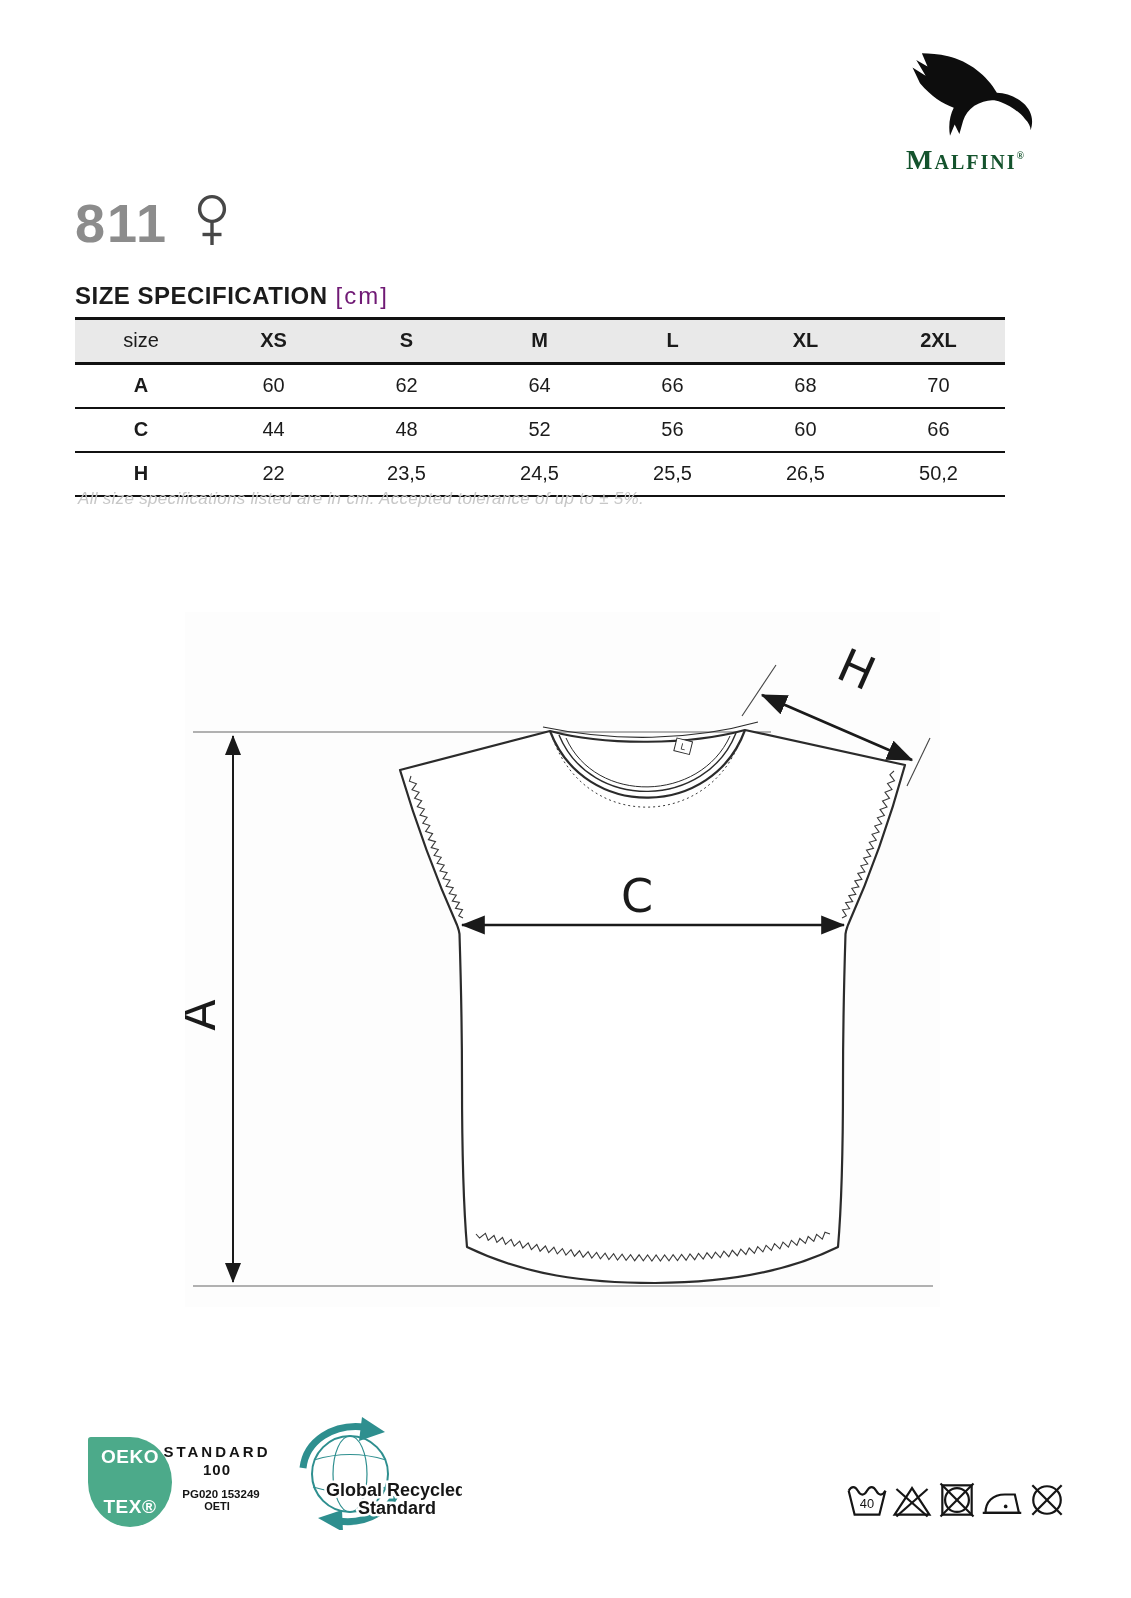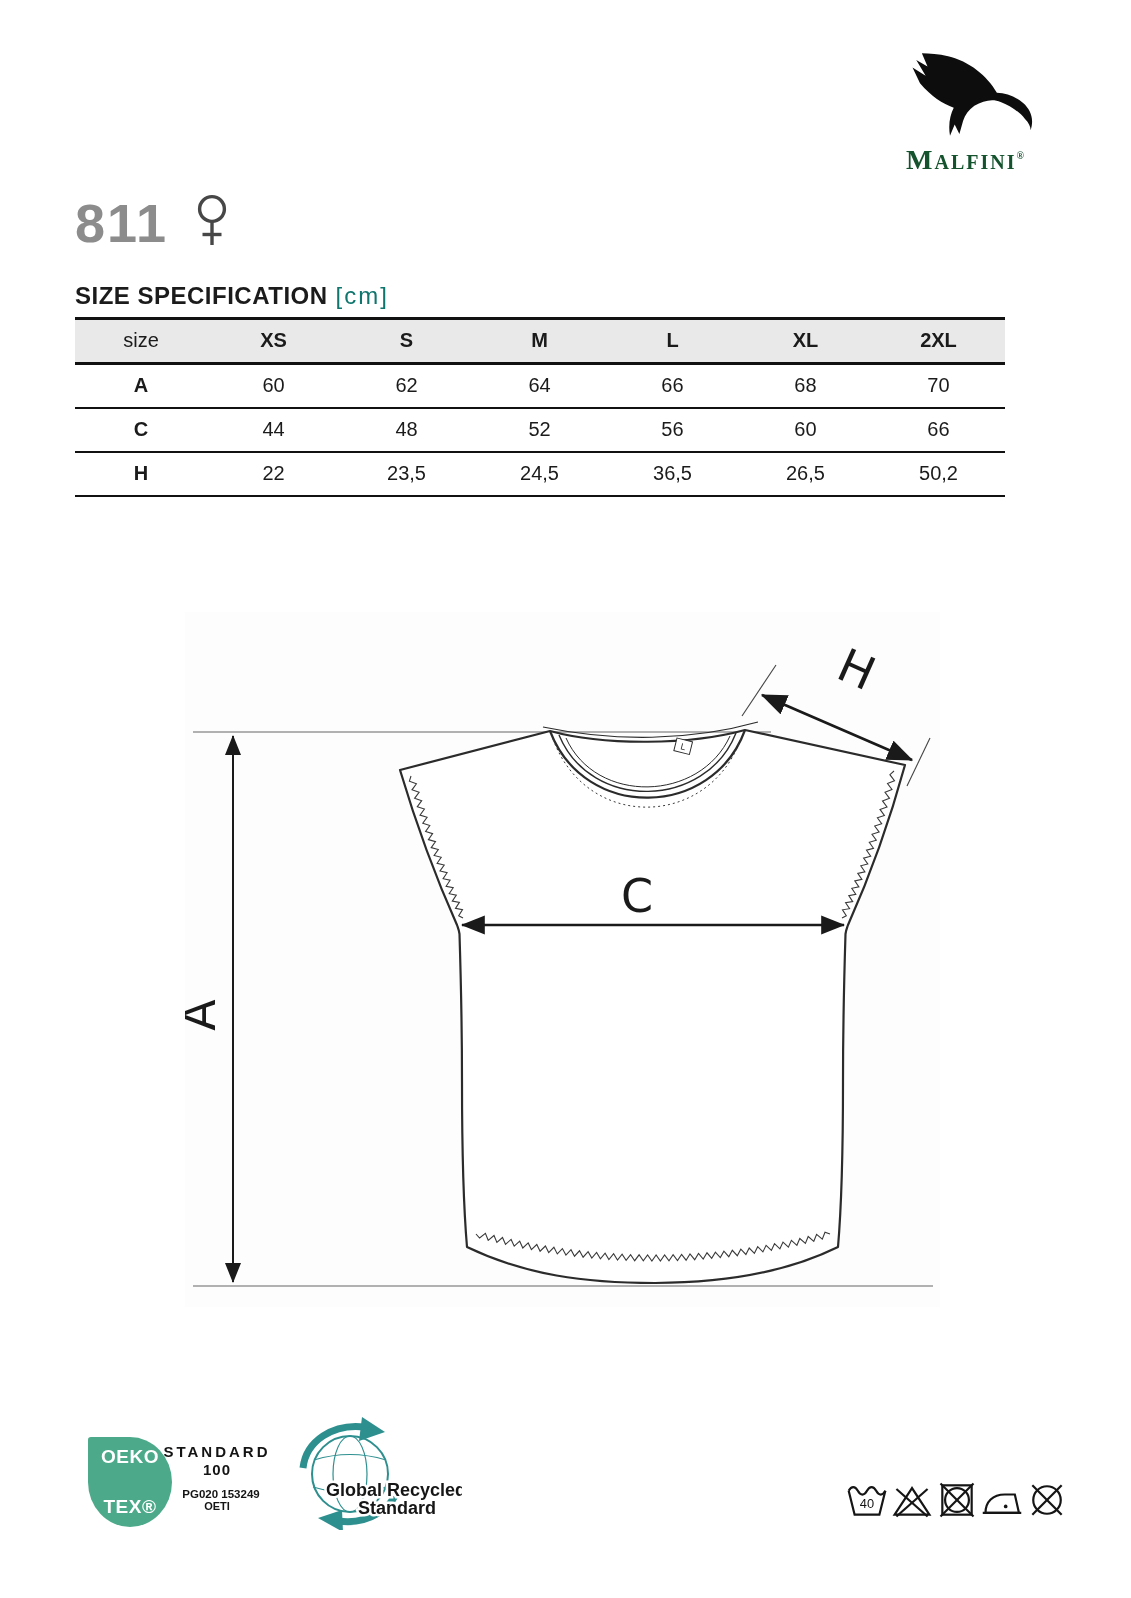--- a/index.html
+++ b/index.html
@@ -15,21 +15,21 @@
 
   
   .titlerow { position:absolute; left:75px; top:192px; display:flex; align-items:center; }
   .prod-number { font-size:54px; font-weight:700; color:#8c8c8c; letter-spacing:2px; line-height:1; }
   .prod-name { font-size:40px; font-weight:700; color:#1b1b1b; margin-left:36px; line-height:1; }
   .gender { margin-left:26px; align-self:flex-start; position:relative; top:2px; }
 
   
   .sect { position:absolute; left:75px; top:282px; font-size:24px; }
   .sect .t1 { font-weight:700; color:#1b1b1b; letter-spacing:0.5px; }
-  .sect .t2 { font-weight:500; color:#0f766e; margin-left:8px; letter-spacing:2px; }
+  .sect .t2 { font-weight:500; color:#701a75; margin-left:8px; letter-spacing:2px; }
 
   
   table.sizes { position:absolute; left:75px; top:317px; width:930px; border-collapse:collapse; table-layout:fixed; }
   table.sizes th, table.sizes td { text-align:center; font-size:20px; padding:9px 5px 10px; color:#1b1b1b; }
   table.sizes thead tr { background:#e9e9e9; }
   table.sizes thead th { font-weight:700; border-top:3px solid #111; border-bottom:3px solid #111; }
   table.sizes thead th.sizecol { font-weight:500; }
   table.sizes tbody tr { border-bottom:2px solid #111; }
   table.sizes tbody td.rowlabel { font-weight:700; }
   table.sizes tbody td { font-weight:500; }
@@ -124,27 +124,28 @@
         <td>52</td>
         <td>56</td>
         <td>60</td>
         <td>66</td>
       </tr>
       <tr>
         <td class="rowlabel">H</td>
         <td>22</td>
         <td>23,5</td>
         <td>24,5</td>
-        <td>36,5</td>
+        <td>25,5</td>
         <td>26,5</td>
         <td>50,2</td>
       </tr>
     </tbody>
   </table>
 
+  <div class="note">All size specifications listed are in cm. Accepted tolerance of up to ± 5%.</div>
 
   <div class="diagram">
     <svg width="755" height="695" viewBox="0 0 755 695">
       <defs>
         <marker id="arw" viewBox="0 0 10 8" refX="9.5" refY="4" markerWidth="10" markerHeight="8" orient="auto-start-reverse">
           <path d="M0,0 L10,4 L0,8 Z" fill="#1a1a1a"></path>
         </marker>
       </defs>
 
       <line x1="8" y1="120" x2="586" y2="120" stroke="#666" stroke-width="1.2"></line>

